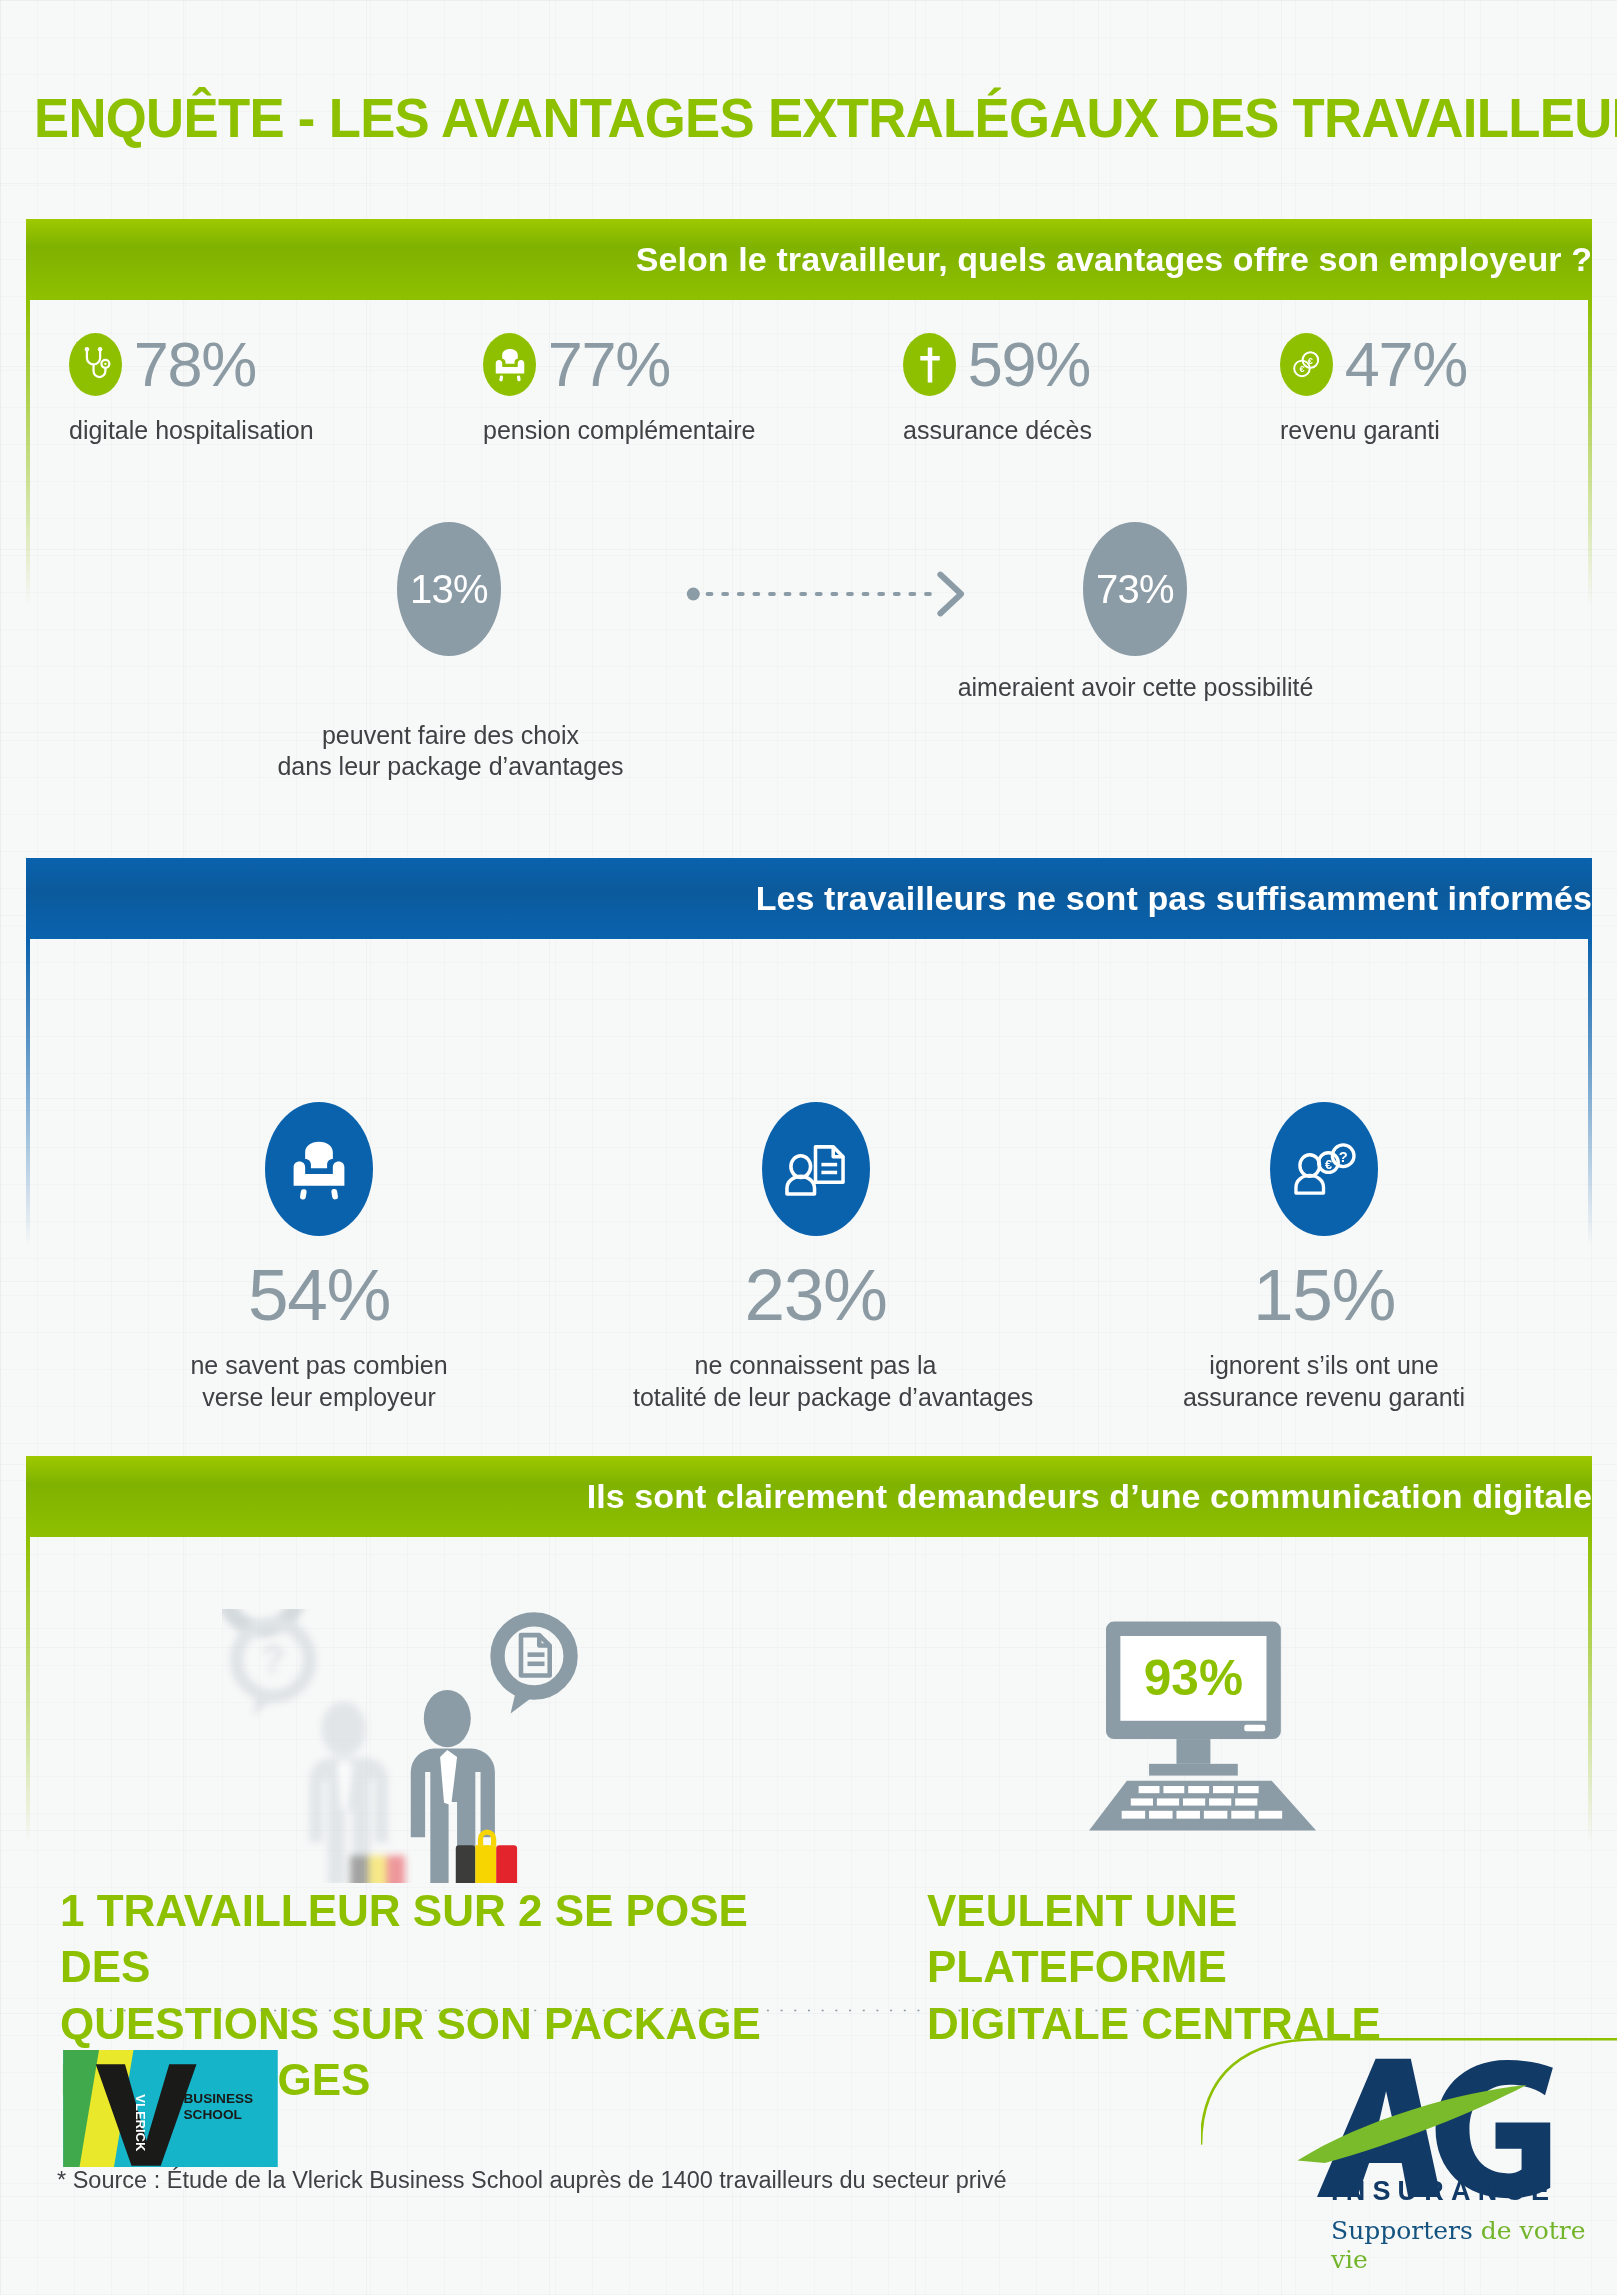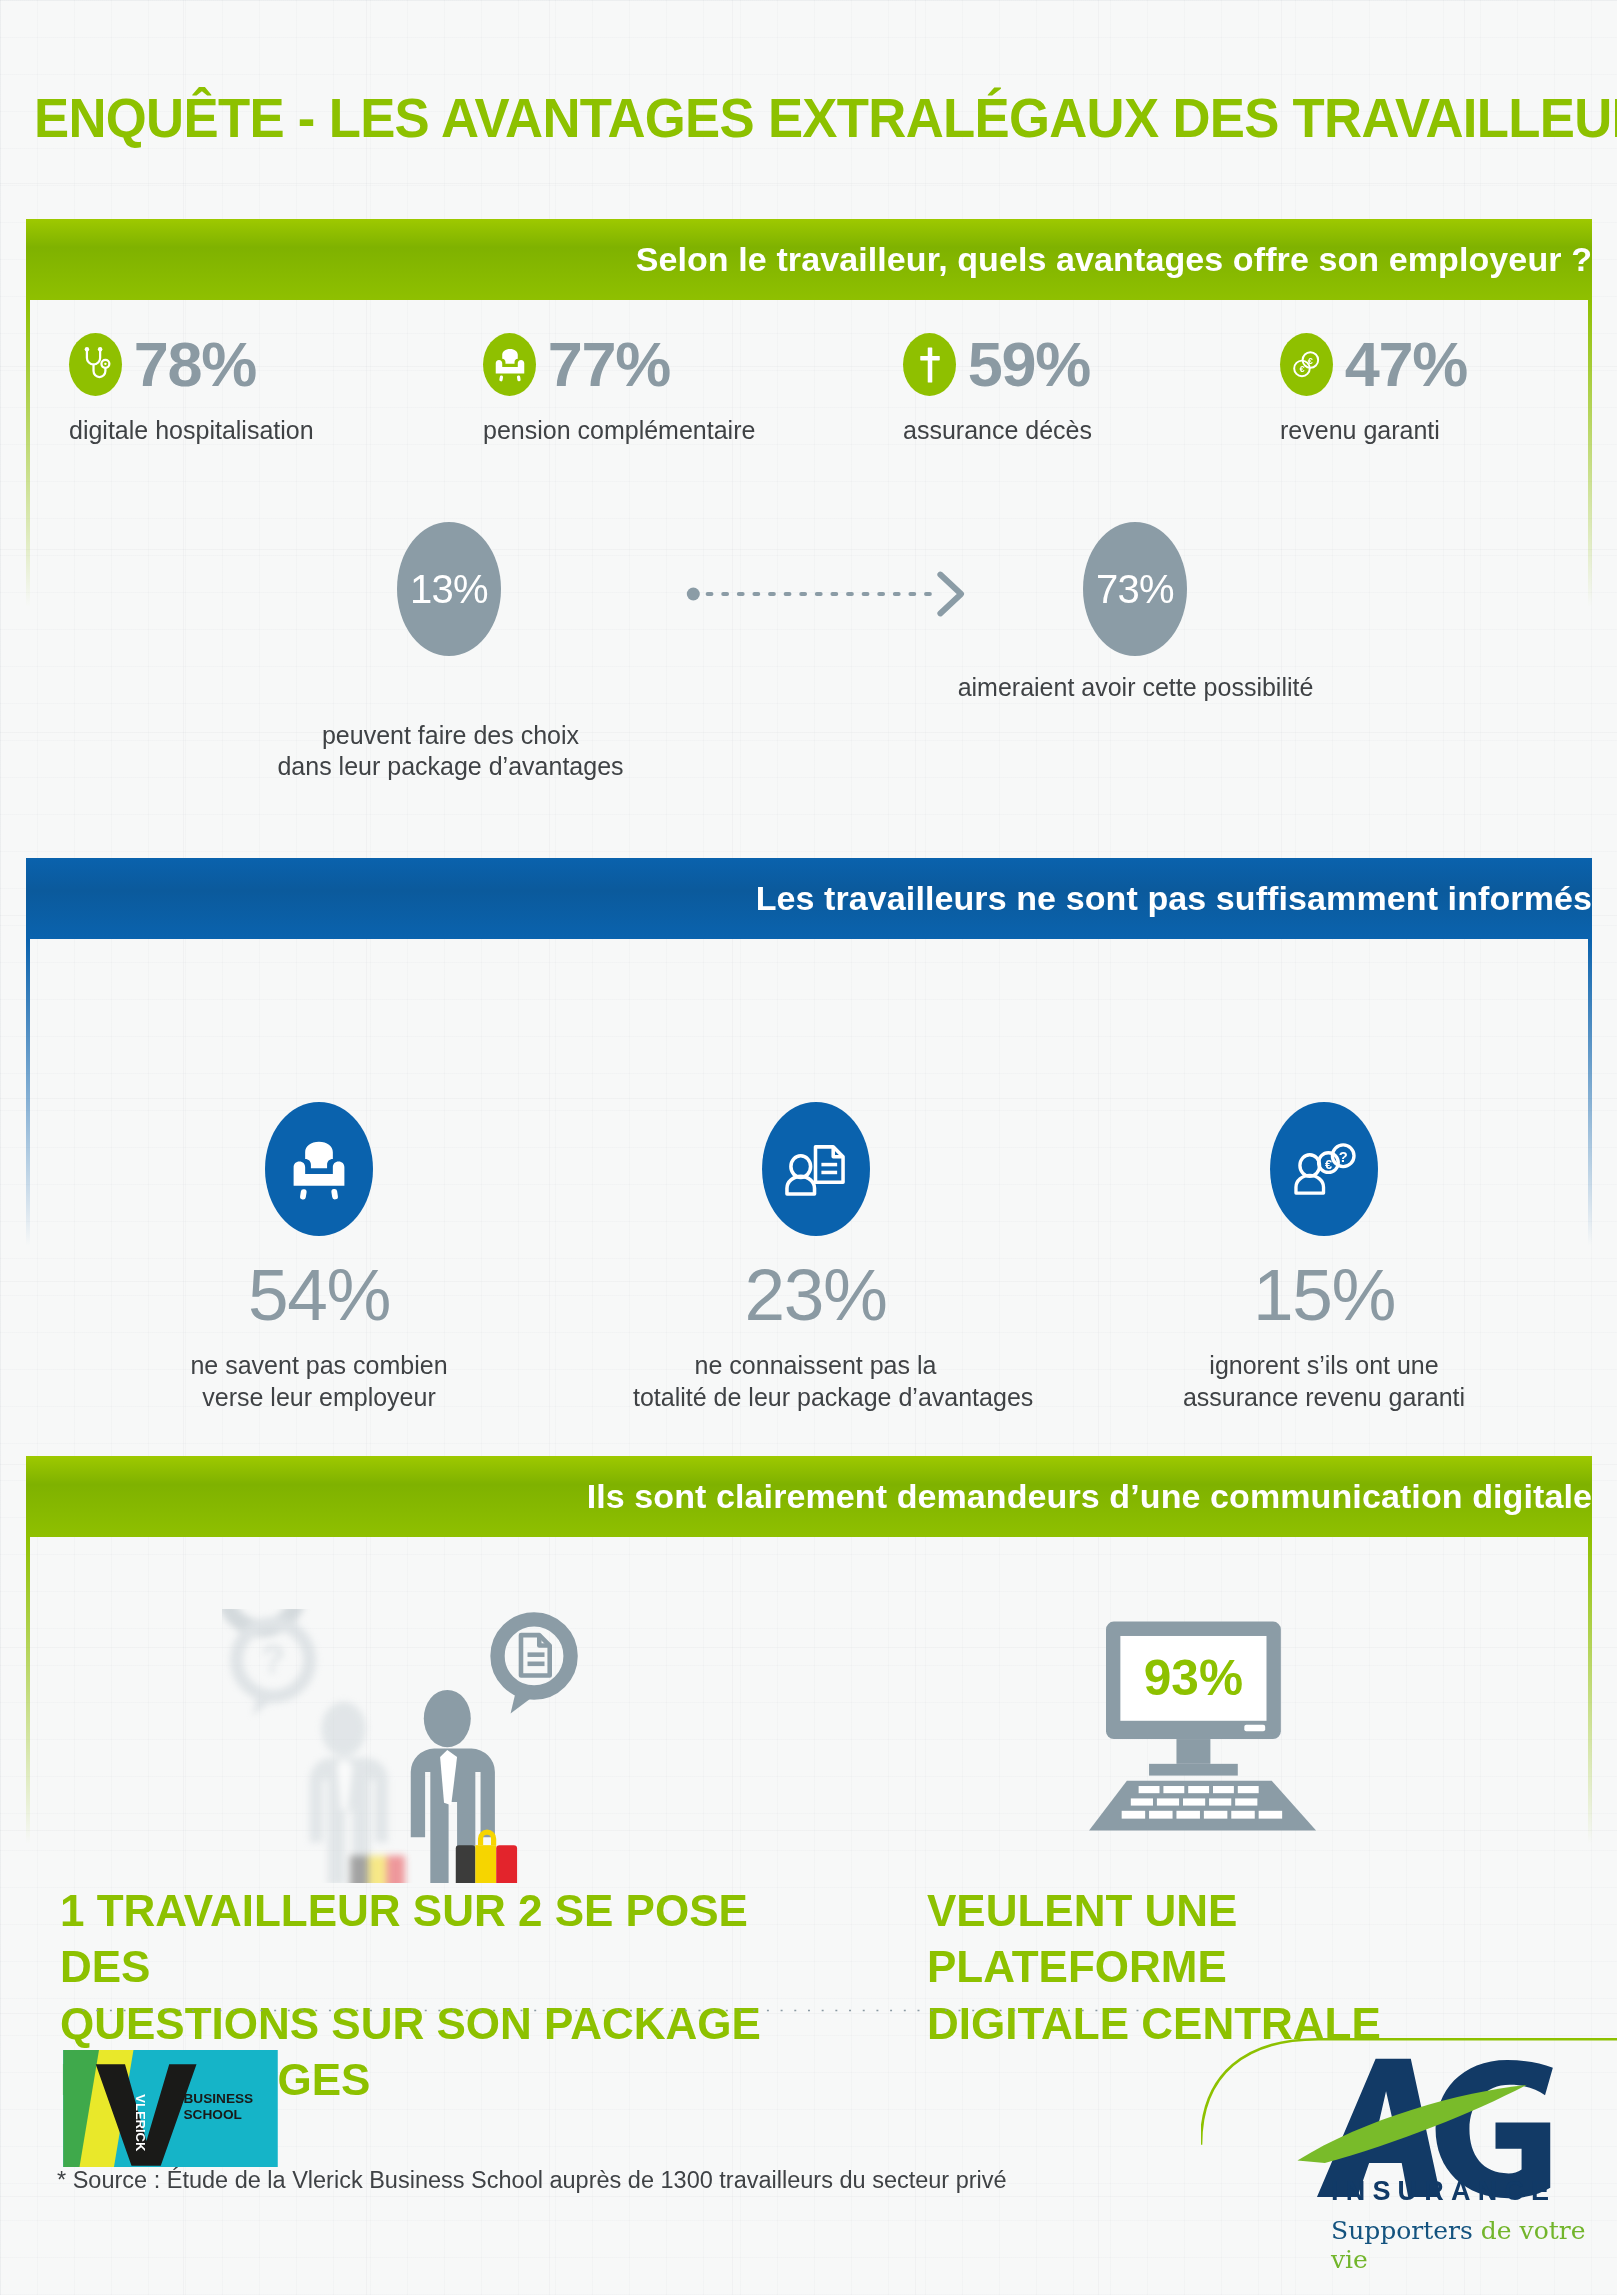--- a/index.html
+++ b/index.html
@@ -53,21 +53,21 @@
   
   .row1{position:absolute;left:0;top:0;width:1566px;height:170px;}
   .stat-g{position:absolute;top:0;}
   .stat-g .line{display:flex;align-items:center;gap:11.7px;}
   .pill{
     width:53px;height:63px;border-radius:50%;
     background:#8fc000;display:flex;align-items:center;justify-content:center;
     flex:0 0 auto;
   }
   .pill svg{display:block;}
-  .pct-g{font-size:63px;color:#8b9aa3;font-weight:700;line-height:1;letter-spacing:-1.3px;}
+  .pct-g{font-size:63px;color:#8b9aa3;font-weight:400;line-height:1;letter-spacing:-1.3px;}
   .cap{
     margin-top:19.6px;font-size:25px;color:#3f4245;line-height:1.18;
     white-space:nowrap;
   }
 
   
   .row2{position:absolute;left:0;top:209px;width:1566px;height:222px;}
   .ell{
     position:absolute;width:104px;height:134px;border-radius:50%;
     background:#8b9ca6;display:flex;align-items:center;justify-content:center;
@@ -406,21 +406,21 @@
       <path d="M0 0 H70 L40 180 H0 Z" fill="#3fa94b"></path>
       <path d="M55 0 H108 L78 180 H25 Z" fill="#e9e82a"></path>
       <path d="M100 0 H180 L150 180 H70 Z" fill="#15b4c8" opacity=".0"></path>
       <path d="M50 22 H95 L128 140 L163 22 H205 L150 178 H105 Z" fill="#1a1a18"></path>
       <text x="112" y="112" font-size="20" font-weight="bold" fill="#ffffff" transform="rotate(90 112 112)" text-anchor="middle" font-family="Liberation Sans, sans-serif">VLERICK</text>
       <text x="185" y="82" font-size="21" font-weight="bold" fill="#1a1a18" font-family="Liberation Sans, sans-serif">BUSINESS</text>
       <text x="185" y="106" font-size="21" font-weight="bold" fill="#1a1a18" font-family="Liberation Sans, sans-serif">SCHOOL</text>
     </svg>
   </div>
 
-  <div class="source">* Source : Étude de la Vlerick Business School auprès de 1300 travailleurs du secteur privé</div>
+  <div class="source">* Source : Étude de la Vlerick Business School auprès de 1400 travailleurs du secteur privé</div>
 
   <div class="ag-wrap">
     <svg width="417" height="307" viewBox="0 0 640 470" style="position:absolute;inset:0;">
       <path d="M0 240 C0 130 70 78 180 78 H640" fill="none" stroke="#8dc100" stroke-width="4"></path>
 
       <g fill="#123a66">
         <path d="M178 320 L268 108 H322 L368 320 H318 L308 268 H258 L240 320 Z
                  M268 228 H300 L284 158 Z"></path>
         <path d="M470 110 C400 110 360 158 360 216 C360 278 404 322 472 322
                  C498 322 520 316 536 306 V206 H452 V246 H492 V278

